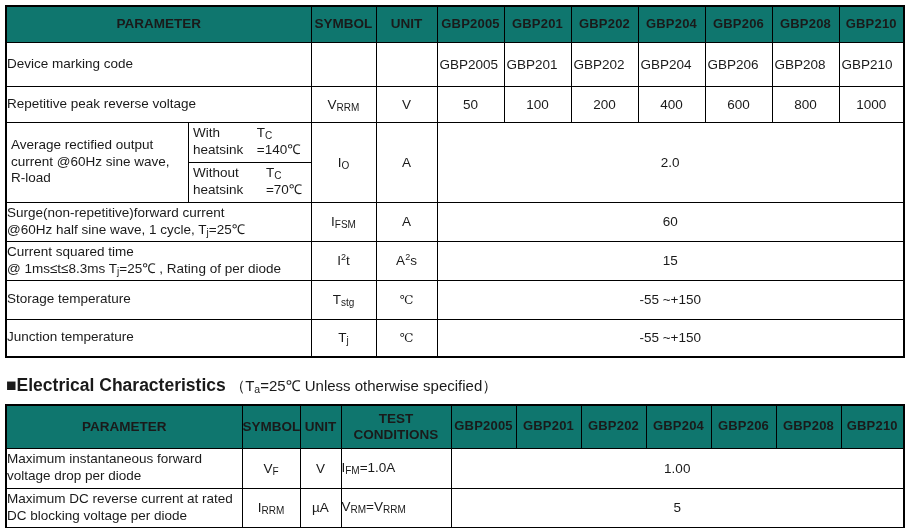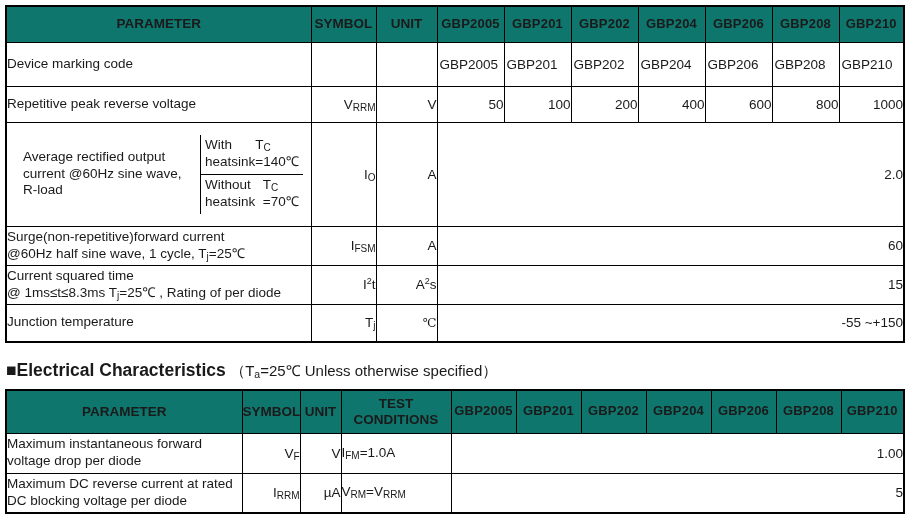--- a/index.html
+++ b/index.html
@@ -9,30 +9,30 @@
     -webkit-font-smoothing:antialiased;
   }
   table{border-collapse:collapse;table-layout:fixed;width:898px;margin-left:5px;
         border:2px solid #000;}
   #t1{margin-top:5px;}
   th,td{border:1px solid #000;font-size:13.5px;vertical-align:middle;
         overflow:hidden;padding:0;}
   th{background:#0f766e;font-weight:bold;text-align:center;line-height:1.15;}
   .part-h{font-size:13px;letter-spacing:0.2px;}
   td.lbl{text-align:left;padding:2px 0;line-height:1.25;}
-  td.c{text-align:right;}
+  td.c{text-align:center;}
   td.ml{text-align:left;padding-left:2px;}
   sub{font-size:10px;vertical-align:baseline;position:relative;top:2px;line-height:0;}
   sup{font-size:9px;vertical-align:baseline;position:relative;top:-5px;line-height:0;}
   .cn{font-family:"DejaVu Serif",serif;font-size:12.5px;}
   
   .r36{height:36px}.r44{height:44px}.r79{height:79px}.r39{height:39px}
   .r38{height:38px}.r43{height:43px}.r40{height:40px}
   
-  td.io-cell{padding:12px;}
+  td.io-cell{padding:0;}
   .io-wrap{display:flex;height:79px;align-items:stretch;}
   .io-left{flex:0 0 181px;display:flex;align-items:center;padding:2px 4px;
            line-height:1.25;box-sizing:border-box;}
   .io-right{flex:1;border-left:1px solid #000;display:flex;flex-direction:column;}
   .hs-box{flex:1;display:flex;flex-direction:row;justify-content:center;
           padding:1px 4px;line-height:1.3;}
   .hs-top{border-bottom:1px solid #000;}
   .line{display:block;}
   
   .sec2{margin:17px 0 8px 6px;white-space:nowrap;}
@@ -124,20 +124,26 @@
   </tr>
   <tr class="r39">
     <td class="lbl">
       <span class="line">Current squared time</span>
       <span class="line"><span>@ 1ms≤t≤8.3ms T</span><sub>j</sub><span>=25℃ , Rating of per diode</span></span>
     </td>
     <td class="c"><span>I</span><sup>2</sup><span>t</span></td>
     <td class="c"><span>A</span><sup>2</sup><span>s</span></td>
     <td class="c" colspan="7">15</td>
   </tr>
+  <tr class="r39">
+    <td class="lbl">Storage temperature</td>
+    <td class="c"><span>T</span><sub>stg</sub></td>
+    <td class="c cn">℃</td>
+    <td class="c" colspan="7">-55 ~+150</td>
+  </tr>
   <tr class="r38">
     <td class="lbl">Junction temperature</td>
     <td class="c"><span>T</span><sub>j</sub></td>
     <td class="c cn">℃</td>
     <td class="c" colspan="7">-55 ~+150</td>
   </tr>
 </tbody>
   </table>
 
 <div class="sec2">

